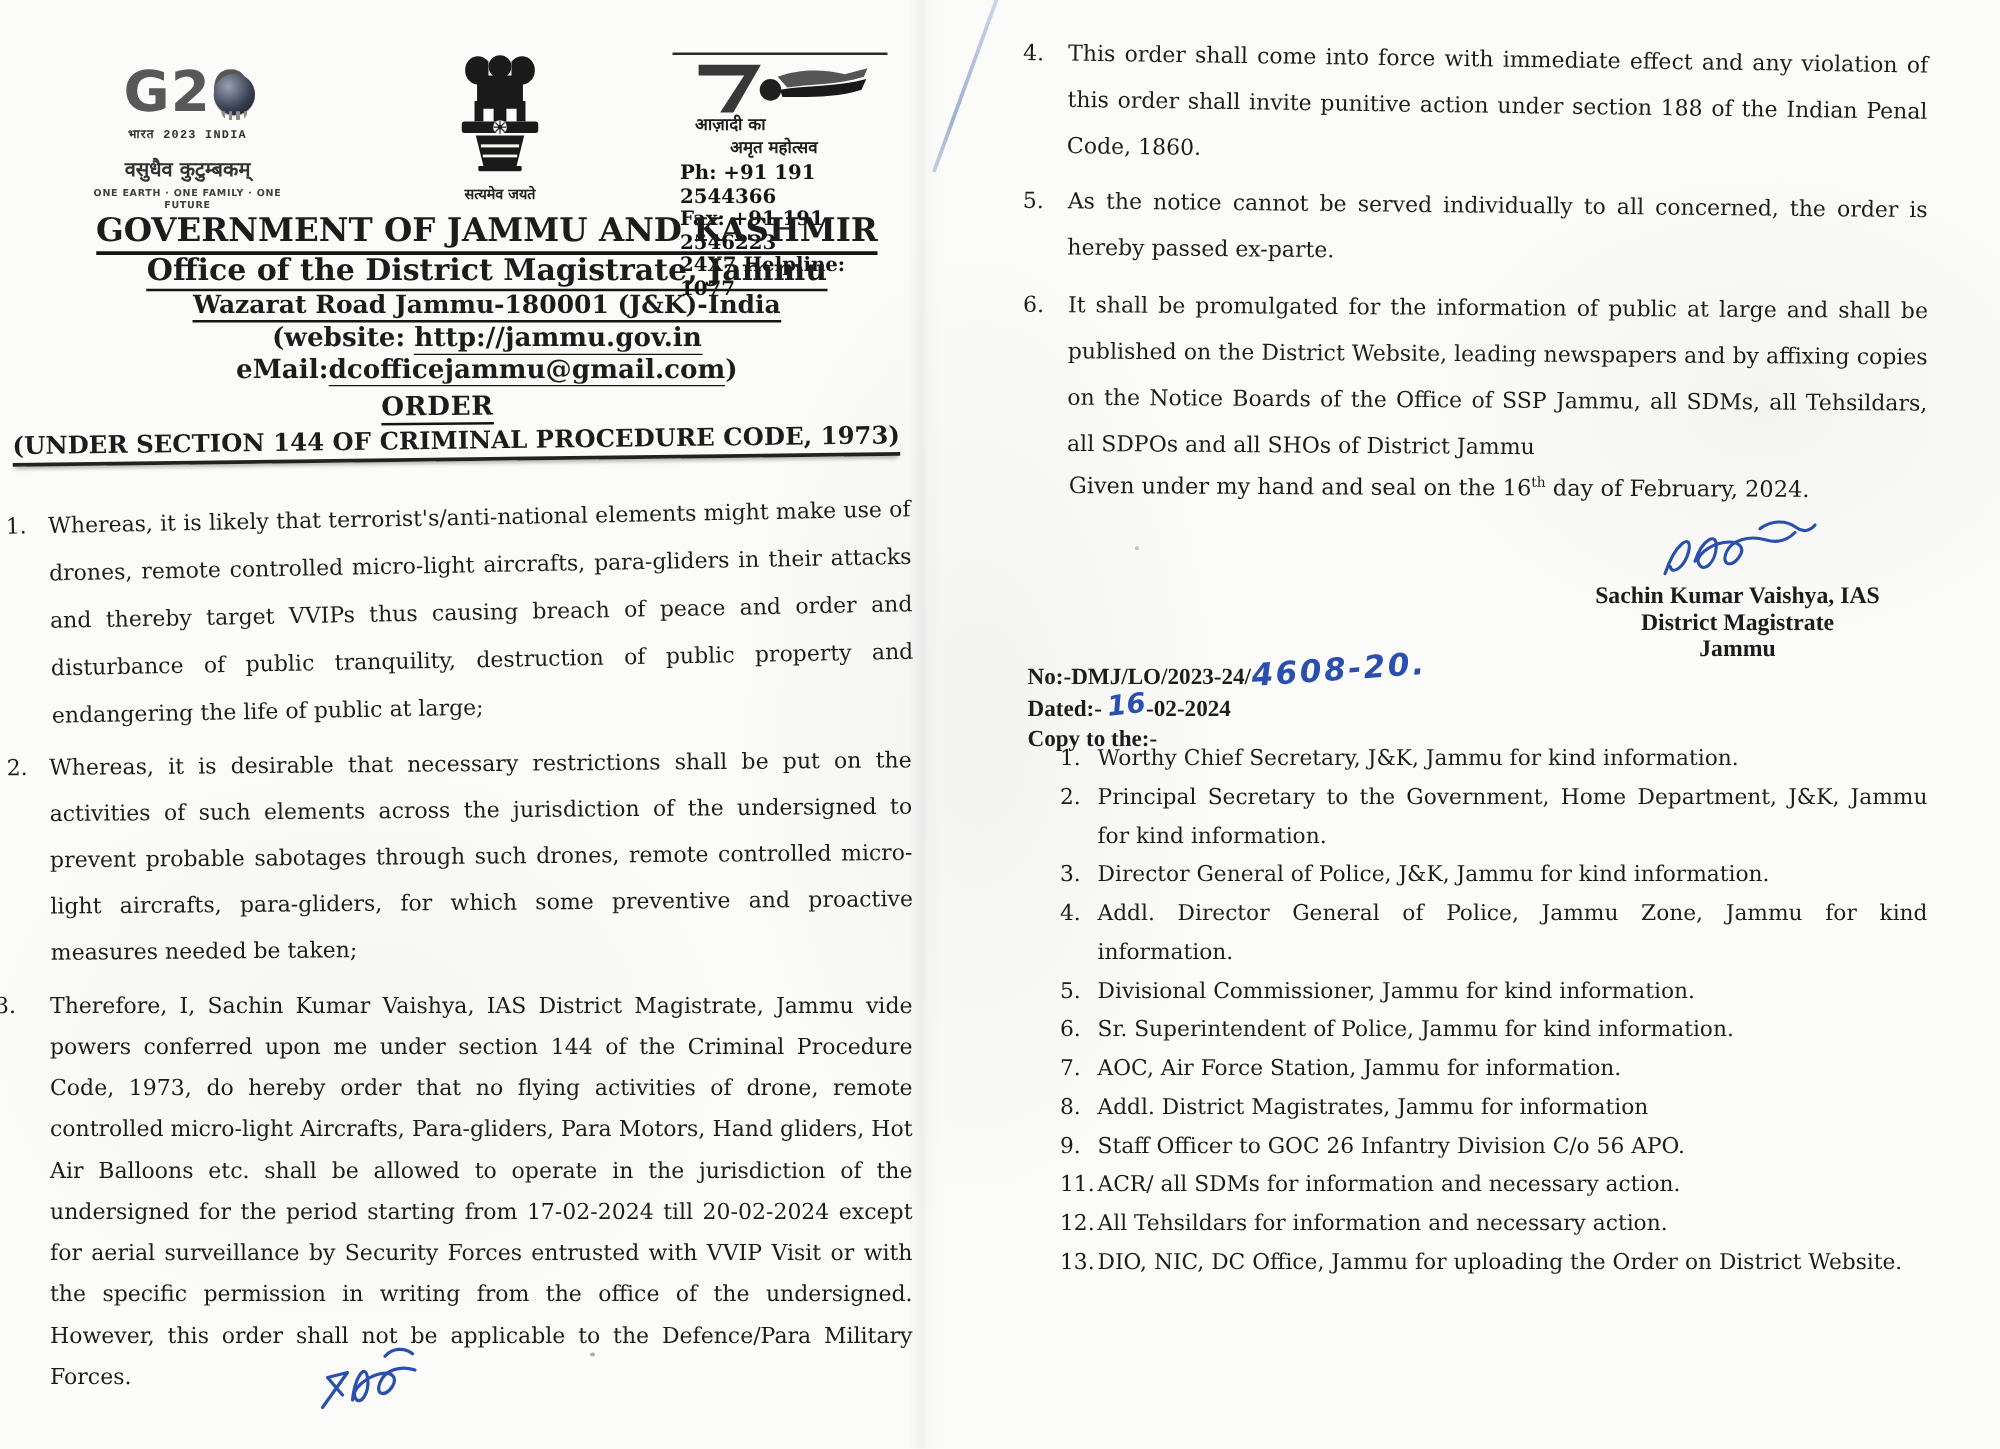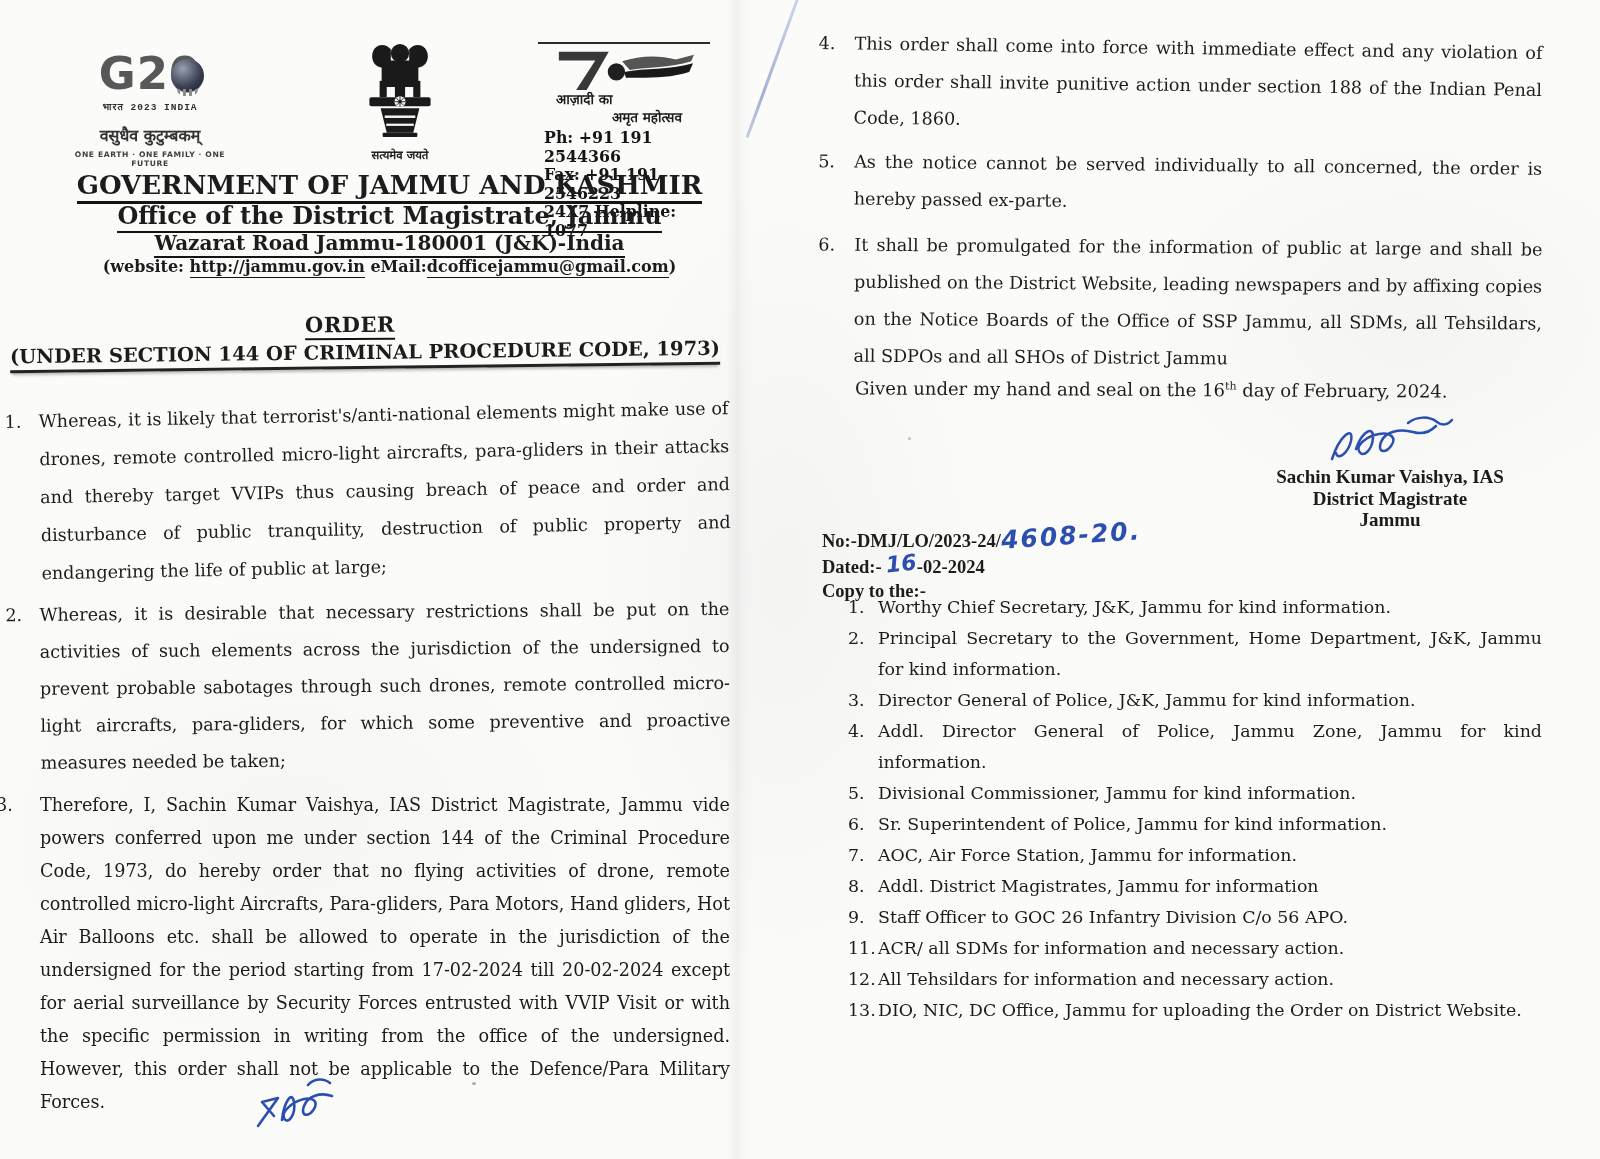--- a/index.html
+++ b/index.html
@@ -32,28 +32,28 @@
     letter-spacing:1px;margin-top:4px;}
   .g20-sanskrit{font-size:16px;font-weight:700;color:#333;margin-top:11px;}
   .g20-tagline{font-family:"DejaVu Sans",sans-serif;font-size:7.6px;font-weight:700;
     letter-spacing:.6px;color:#404040;margin-top:4px;}
   .emblem{position:absolute;left:300px;top:0;width:120px;text-align:center;}
   .emblem-motto{font-size:11.5px;font-weight:700;color:#222;margin-top:1px;}
   .amrit{position:absolute;right:0;top:0;width:178px;}
   .amrit-topline{border-top:2.2px solid #2a2a2a;width:172px;margin:4px 0 2px auto;}
   .amrit-logo{display:block;margin:0 0 0 18px;}
   .amrit-azadi1{font-size:13.5px;font-weight:700;color:#1e1e1e;margin:-2px 0 0 24px;}
-  .amrit-azadi2{font-size:13.5px;font-weight:700;color:#1e1e1e;margin:0 0 0 52px;text-align:center;}
+  .amrit-azadi2{font-size:13.5px;font-weight:700;color:#1e1e1e;margin:0 0 0 52px;}
   .contact{margin:3px 0 0 12px;font-size:15.8px;font-weight:600;line-height:18.5px;color:#151515;}
   .titles{position:absolute;left:0;right:4px;text-align:center;padding-left:43px;}
   .t1{top:170px;} .t2{top:201px;} .t3{top:231px;} .t4{top:257px;}
   .t1 span{font-size:26px;font-weight:700;border-bottom:3px solid #141414;padding-bottom:1px;}
   .t2 span{font-size:24px;font-weight:700;border-bottom:2.6px solid #141414;padding-bottom:1px;}
   .t3 span{font-size:20px;font-weight:700;border-bottom:2.2px solid #141414;padding-bottom:1px;}
-  .t4{font-size:16px;font-weight:600;}
+  .t4{font-size:21px;font-weight:600;}
   .t4 .lnk{border-bottom:1.6px solid #141414;padding-bottom:0.5px;}
   .order-title{position:absolute;left:0;right:40px;top:312px;text-align:center;transform:rotate(-0.4deg);}
   .order-title span{font-size:21px;font-weight:700;letter-spacing:.5px;border-bottom:2.4px solid #141414;padding-bottom:1px;}
   .order-sub{position:absolute;left:0;right:10px;top:341px;text-align:center;transform:rotate(-0.7deg);}
   .order-sub span{font-size:19.5px;font-weight:700;border-bottom:3px solid #222;padding-bottom:2px;
     box-shadow:0 4px 3px -2px rgba(60,60,60,0.35);}
   .left-paras{position:absolute;left:6px;right:10px;top:396px;font-size:17.6px;}
   .para-row{position:relative;padding-left:34px;margin-bottom:8px;}
   .para-row .num{position:absolute;left:0;top:0;}
   .para-row .txt{display:block;text-align:justify;}

